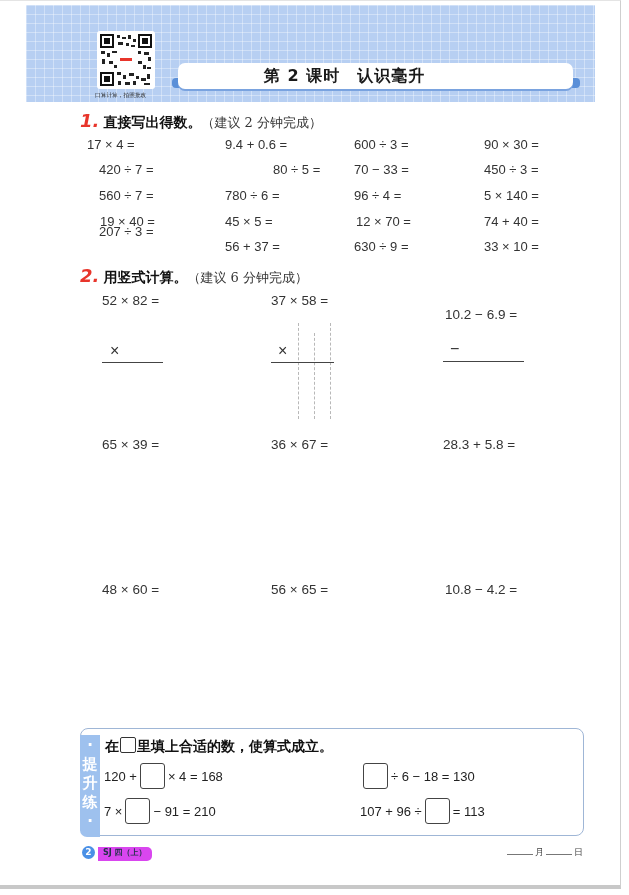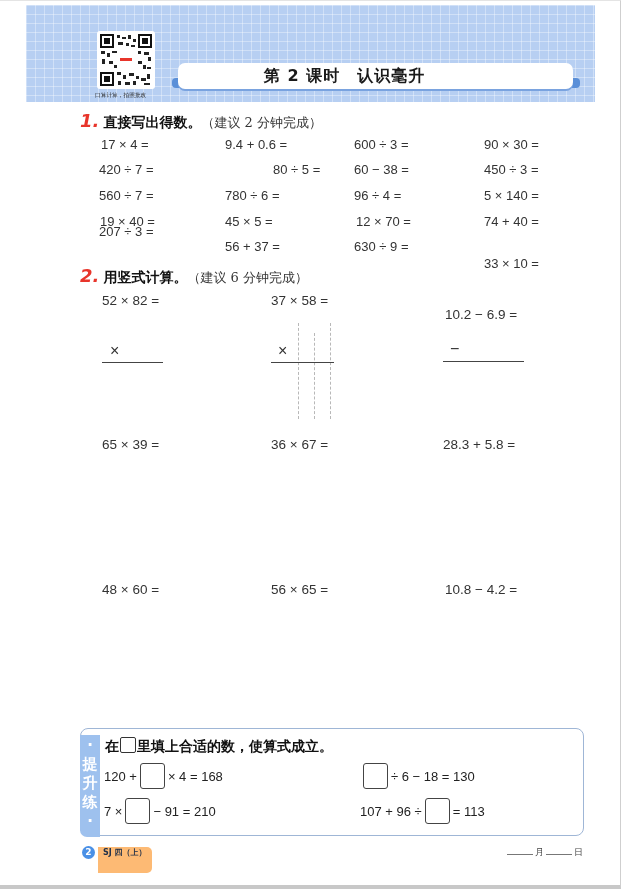--- a/index.html
+++ b/index.html
@@ -80,21 +80,21 @@
       display: inline-block; width: 23px; height: 24px; border: 1px solid #444; border-radius: 3px;
       vertical-align: middle; margin: 0 3px; background: #fff;
     }
     .improve-eq { position: absolute; font-size: 13px; color: #222; white-space: nowrap; font-family: "Liberation Sans", sans-serif; }
     .improve-eq span { vertical-align: middle; }
     .footer-badge {
       position: absolute; left: 82px; top: 846px; width: 13px; height: 13px; border-radius: 50%;
       background: #4a90e6; color: #fff; font-size: 9px; line-height: 13px; text-align: center; font-weight: bold;
     }
     .footer-grade {
-      position: absolute; left: 98px; top: 847px; height: 26px; padding: 0 5px; background: #fdba74;
+      position: absolute; left: 98px; top: 847px; height: 14px; padding: 0 5px; background: #d946ef;
       border-radius: 0 5px 5px 0; font-size: 8px; line-height: 11px; color: #23324a; font-weight: bold; white-space: nowrap;
     }
     .footer-date { position: absolute; left: 505px; top: 846px; font-size: 9px; color: #444; white-space: nowrap; }
     .footer-date .blank { display: inline-block; width: 26px; border-bottom: 1px solid #777; margin: 0 2px; height: 8px; }
   </style>
 </head>
 <body>
 
 <div class="page-frame"></div>
 
@@ -150,44 +150,44 @@
 <div class="title-tab-left"></div>
 <div class="title-tab-right"></div>
 <div class="title-bar"></div>
 <div class="title-text">第 2 课时　认识毫升</div>
 
 <div class="section-head" style="top:110px;">
   <span class="num">1.</span><span>直接写出得数。</span><span class="hint">（建议 2 分钟完成）</span>
 </div>
 
 <div>
-  <div class="eq" style="left:101px;top:137px;">17 × 4 =</div>
+  <div class="eq" style="left:87px;top:137px;">17 × 4 =</div>
   <div class="eq" style="left:225px;top:137px;">9.4 + 0.6 =</div>
   <div class="eq" style="left:354px;top:137px;">600 ÷ 3 =</div>
   <div class="eq" style="left:484px;top:137px;">90 × 30 =</div>
 
   <div class="eq" style="left:99px;top:162px;">420 ÷ 7 =</div>
   <div class="eq" style="left:225px;top:162px;margin-left:48px;">80 ÷ 5 =</div>
-  <div class="eq" style="left:354px;top:162px;">60 − 38 =</div>
+  <div class="eq" style="left:354px;top:162px;">70 − 33 =</div>
   <div class="eq" style="left:484px;top:162px;">450 ÷ 3 =</div>
 
   <div class="eq" style="left:99px;top:188px;">560 ÷ 7 =</div>
   <div class="eq" style="left:225px;top:188px;">780 ÷ 6 =</div>
   <div class="eq" style="left:354px;top:188px;">96 ÷ 4 =</div>
   <div class="eq" style="left:484px;top:188px;">5 × 140 =</div>
 
   <div class="eq" style="left:100px;top:214px;">19 × 40 =</div>
   <div class="eq" style="left:225px;top:214px;">45 × 5 =</div>
   <div class="eq" style="left:356px;top:214px;">12 × 70 =</div>
   <div class="eq" style="left:484px;top:214px;">74 + 40 =</div>
 
   <div class="eq" style="left:99px;top:224px;">207 ÷ 3 =</div>
   <div class="eq" style="left:225px;top:239px;">56 + 37 =</div>
   <div class="eq" style="left:354px;top:239px;">630 ÷ 9 =</div>
-  <div class="eq" style="left:484px;top:239px;margin-top:17px;">33 × 10 =</div>
+  <div class="eq" style="left:484px;top:239px;">33 × 10 =</div>
 </div>
 
 <div class="section-head" style="top:265px;">
   <span class="num">2.</span><span>用竖式计算。</span><span class="hint">（建议 6 分钟完成）</span>
 </div>
 
 <div>
   <div class="eq big" style="left:102px;top:293px;">52 × 82 =</div>
   <div class="eq big" style="left:271px;top:293px;">37 × 58 =</div>
   <div class="eq big" style="left:445px;top:307px;text-align:right;">10.2 − 6.9 =</div>

